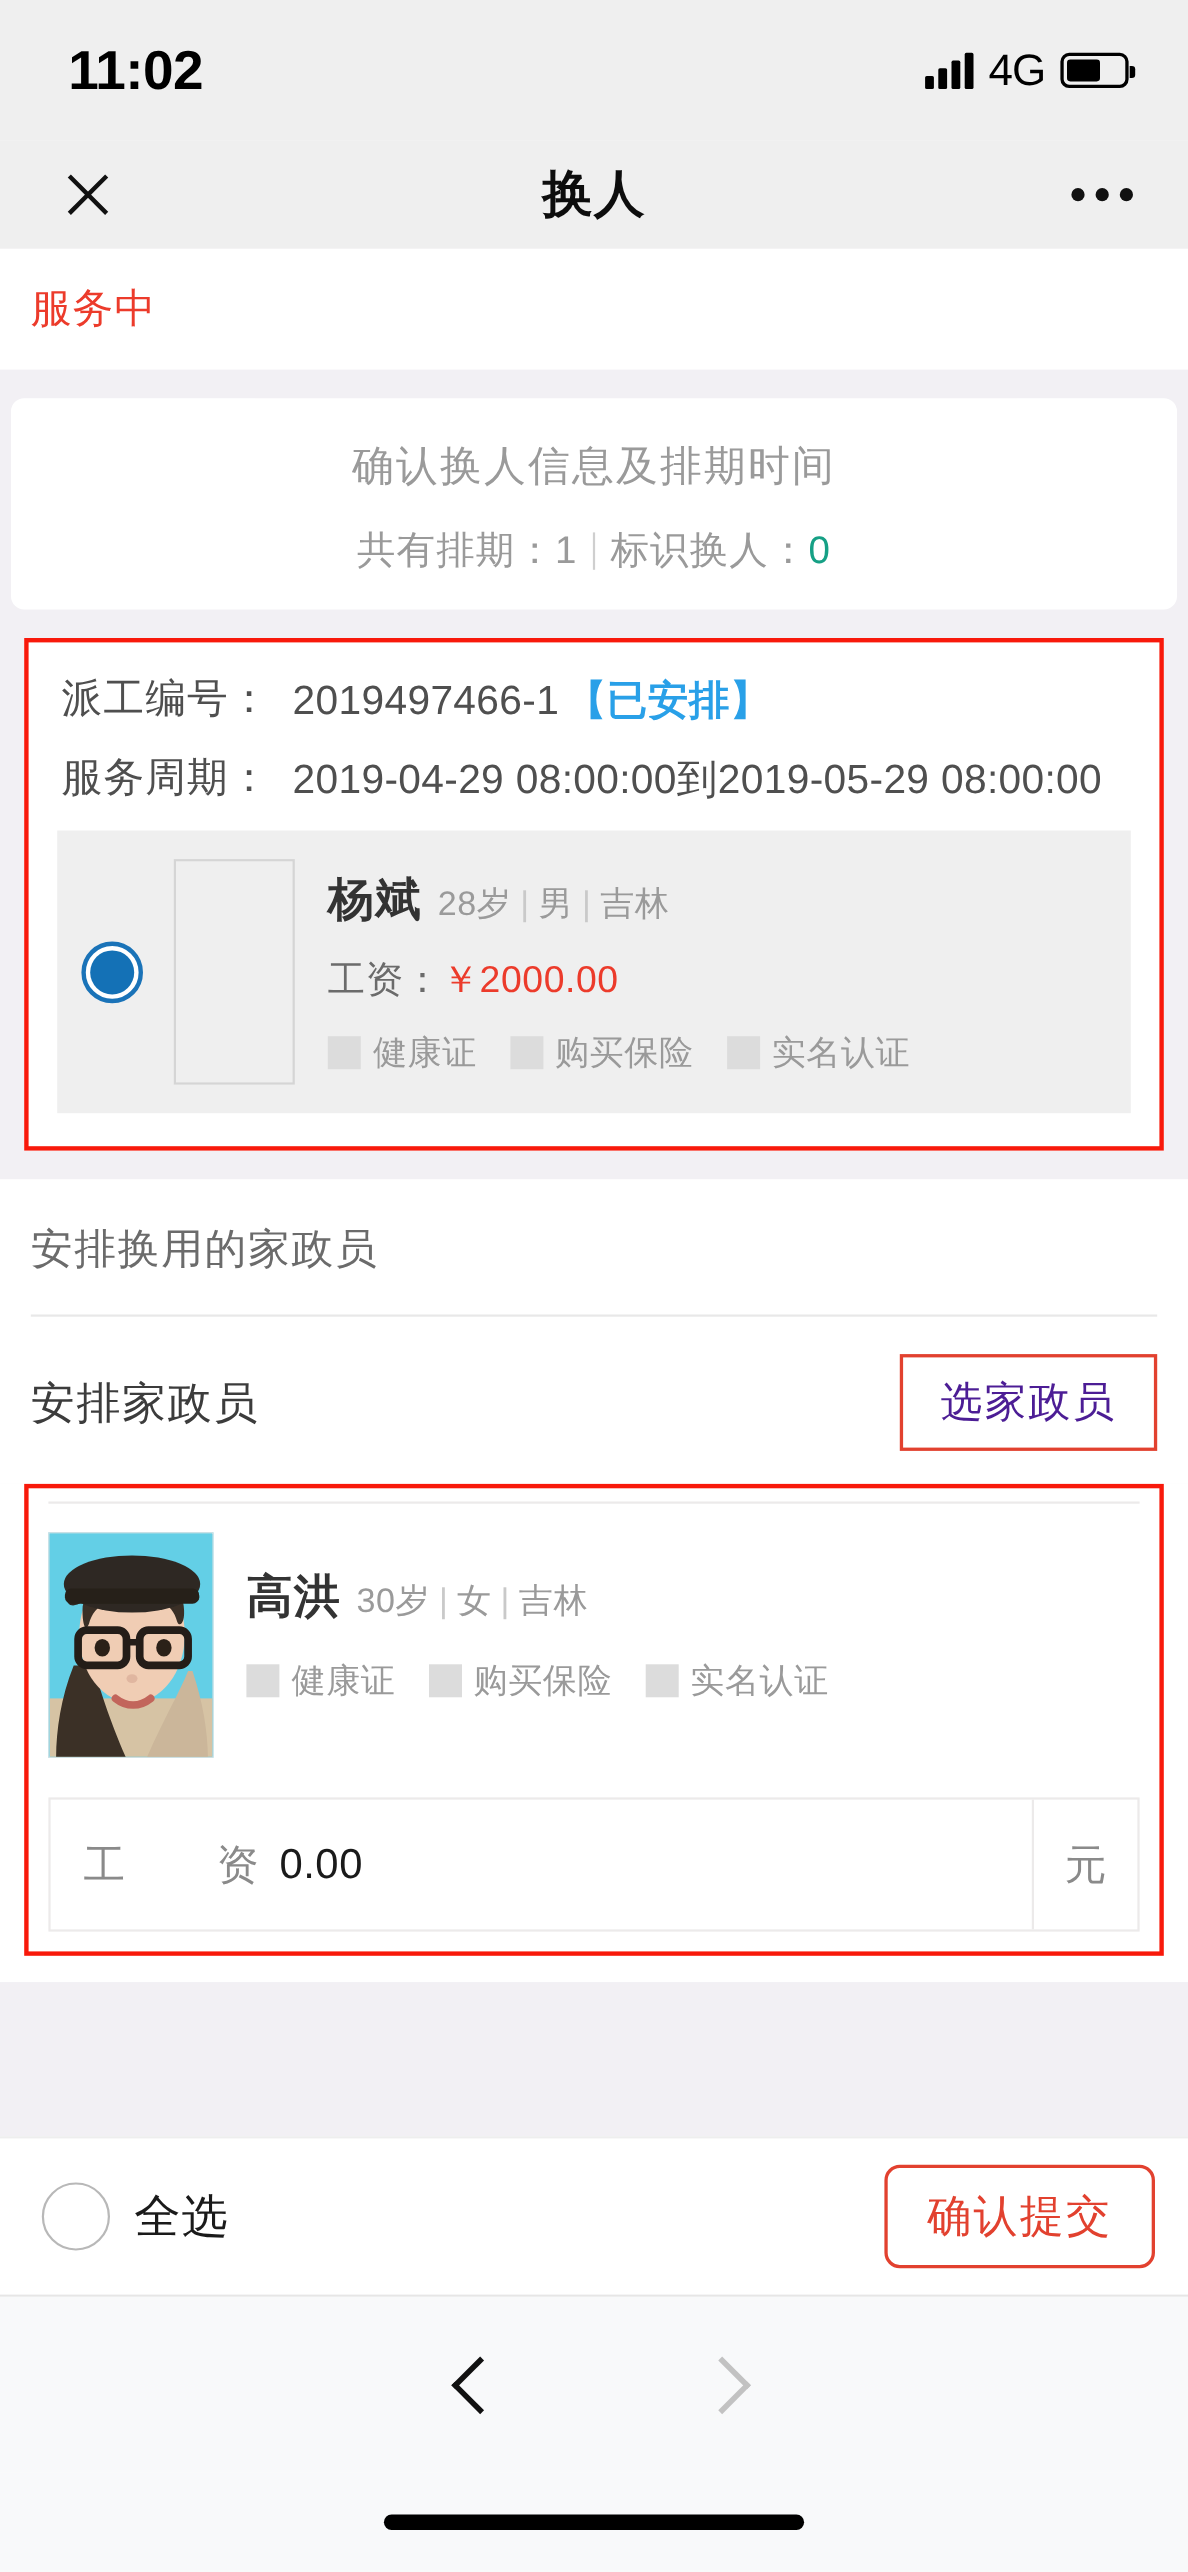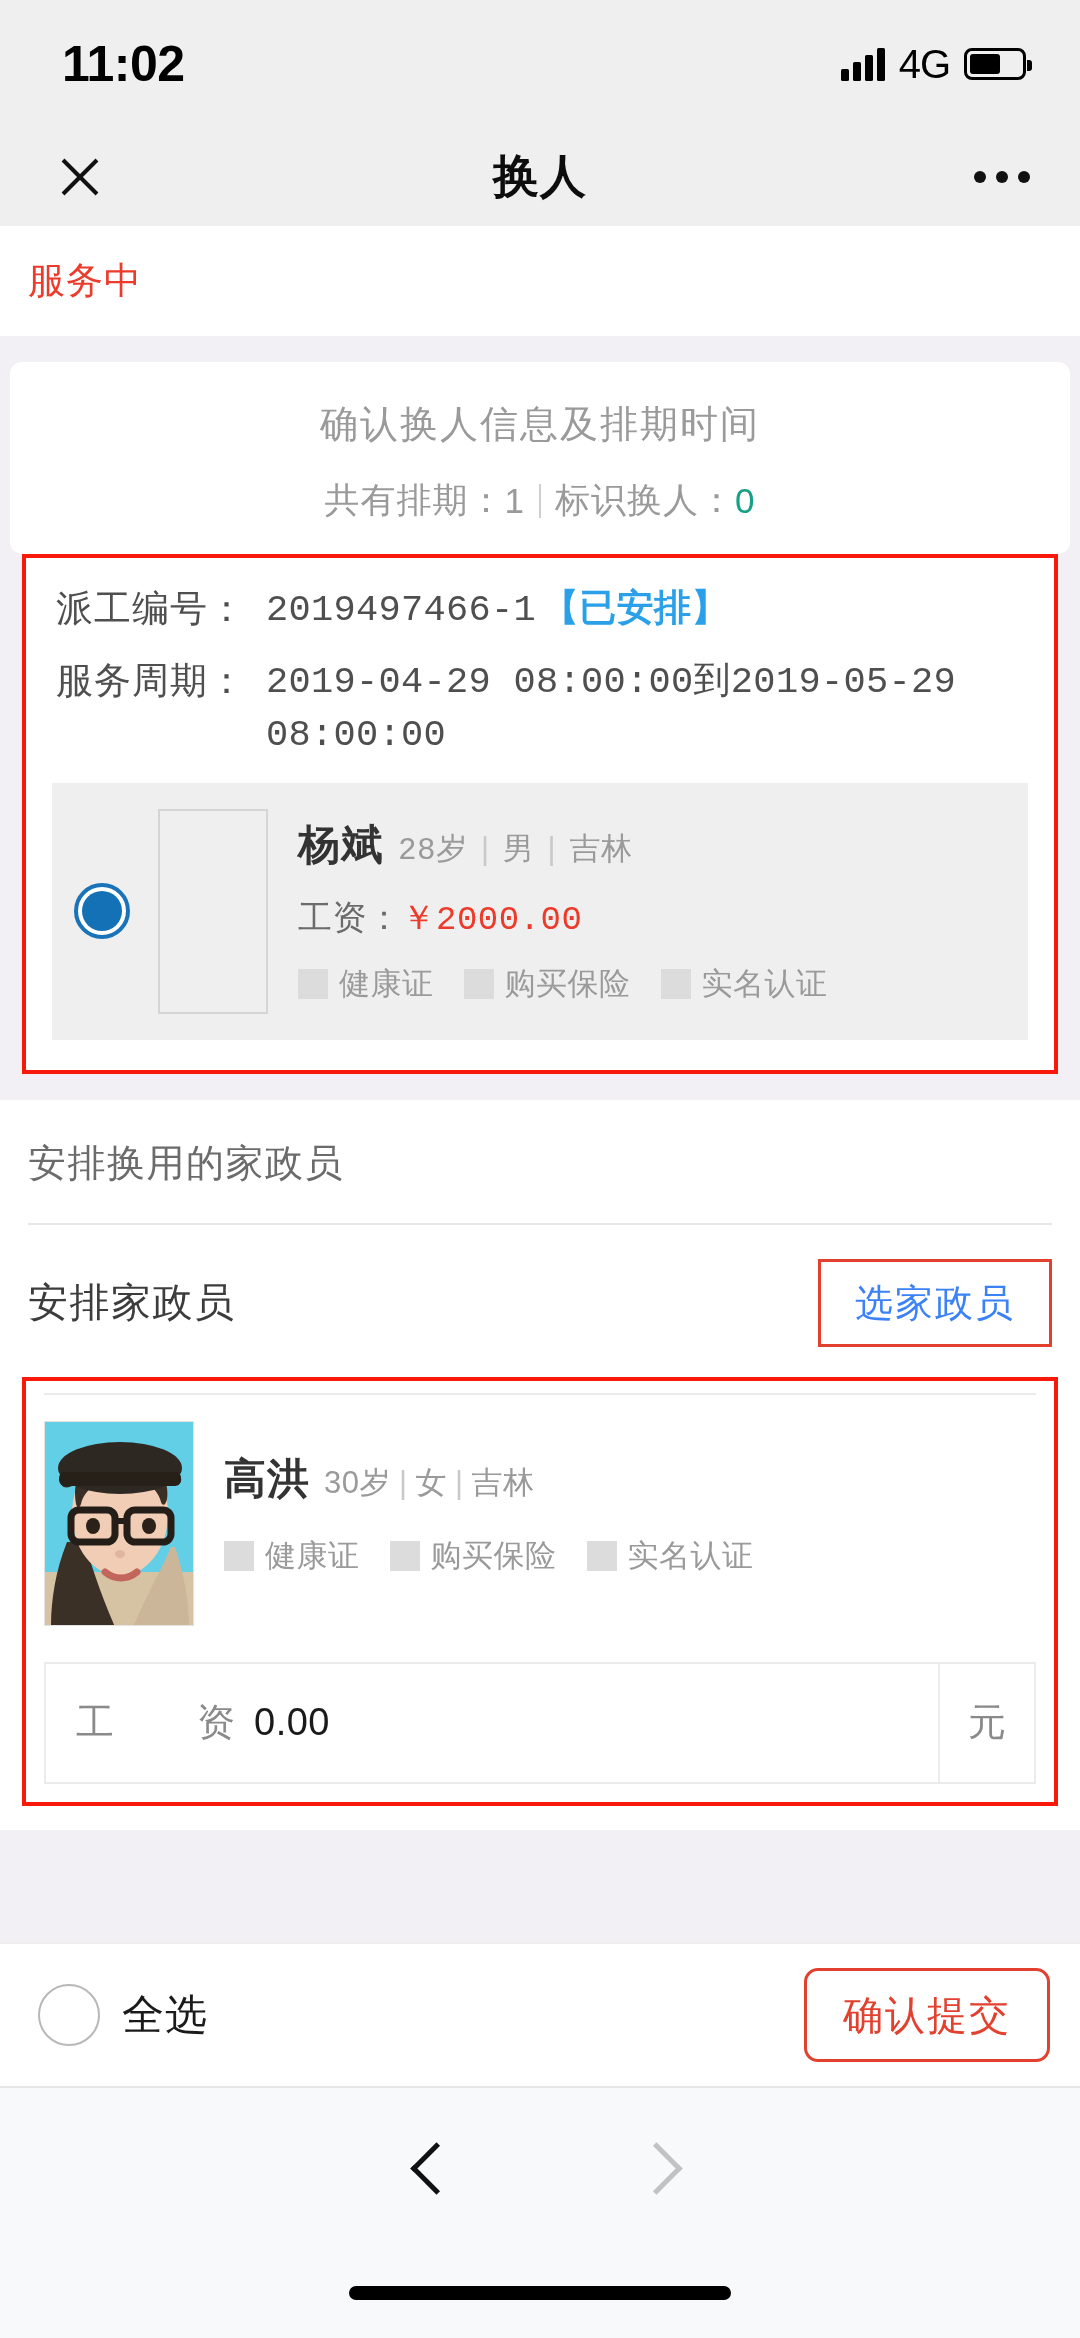--- a/index.html
+++ b/index.html
@@ -189,22 +189,22 @@
     display: inline-block;
     width: 2px;
     height: 34px;
     background: #cfcfcf;
     margin: 0 14px;
   }
   .green { color: #16a085; }
 
   
   .dispatch-wrap {
+    margin-top: 26px;
     position: relative;
-    font-family: Liberation Mono, monospace;
   }
   .dispatch-card {
     background: #ffffff;
     margin: 0 22px;
     border: 4px solid #f8190b;
     padding: 26px 0 30px;
   }
   .kv-row {
     display: flex;
     padding: 0 30px;
@@ -325,21 +325,21 @@
     justify-content: space-between;
     padding: 34px 0 30px;
   }
   .assign-label {
     font-size: 40px;
     color: #3c3c3c;
     letter-spacing: 1.5px;
   }
   .btn-outline-red {
     border: 3px solid #e2412f;
-    color: #3b82f6;
+    color: #4c1d95;
     font-size: 38px;
     padding: 22px 34px;
     background: #ffffff;
     letter-spacing: 2px;
     cursor: pointer;
     line-height: 1;
   }
 
   
   .selected-wrap {

